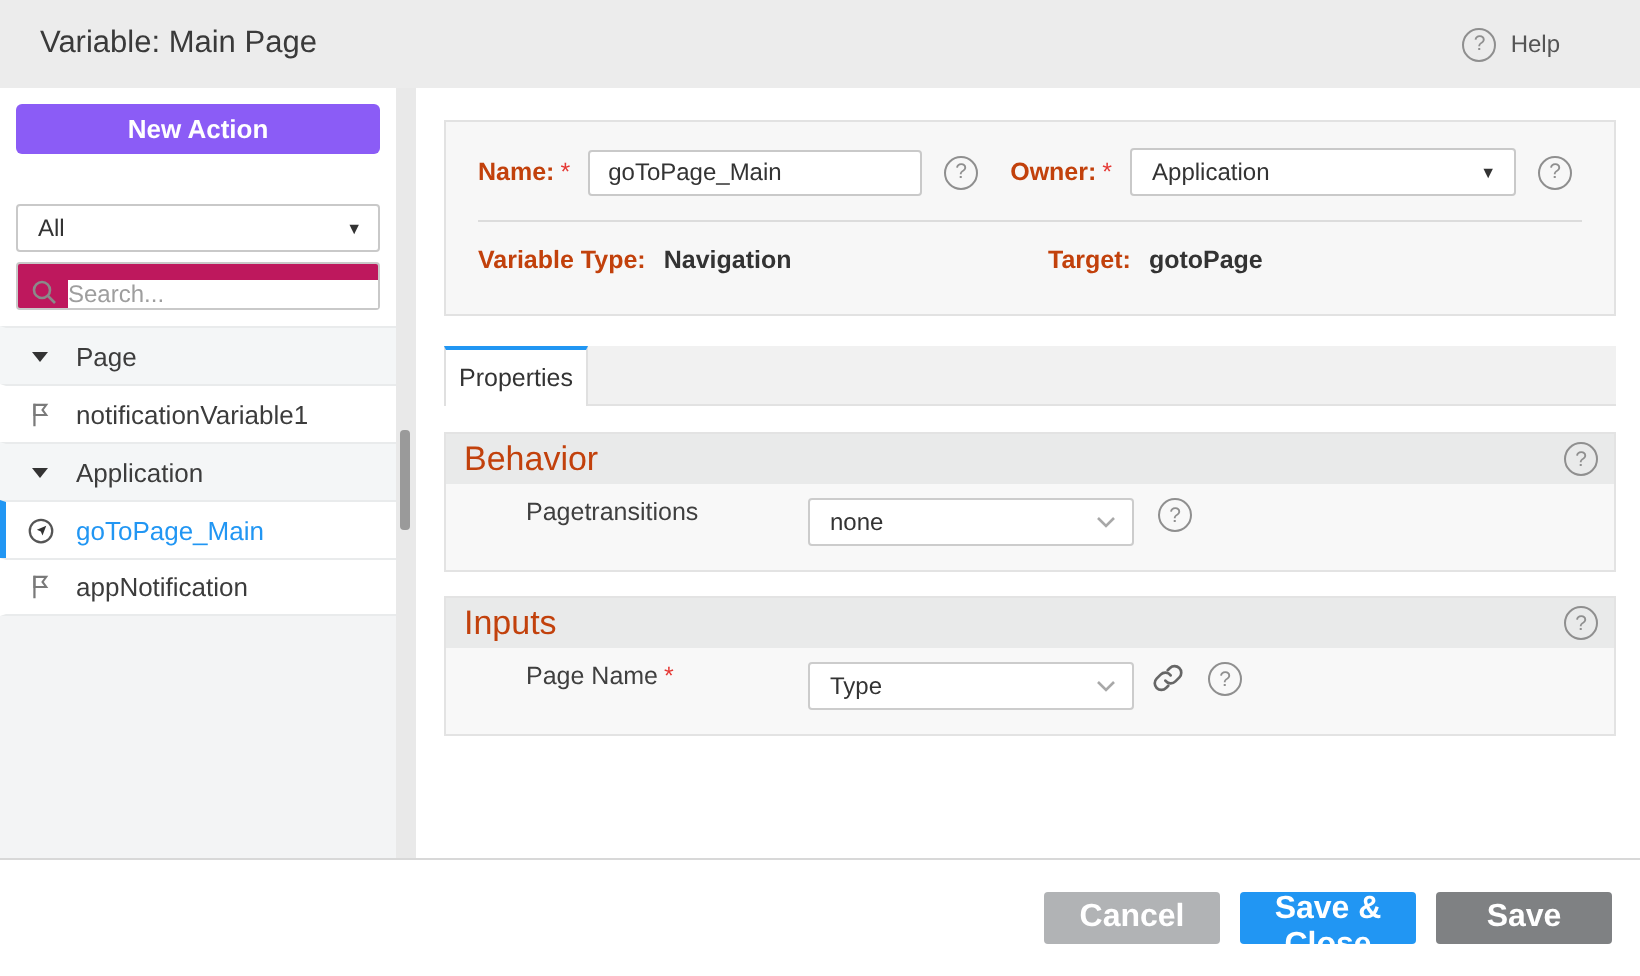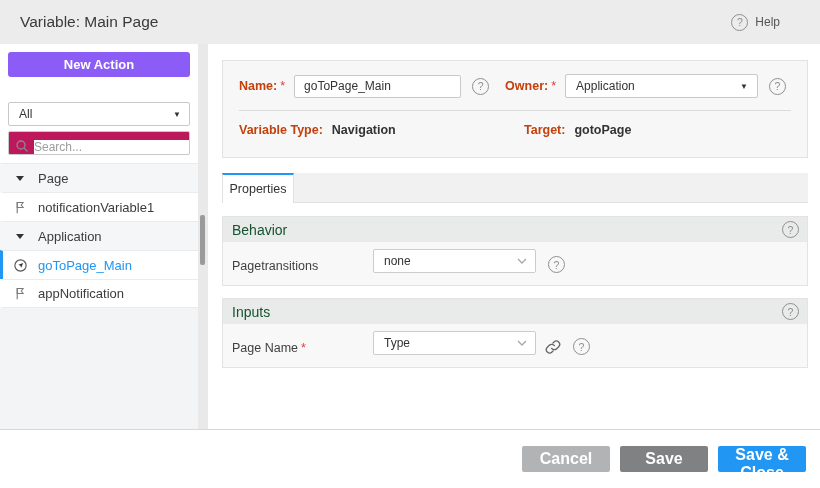--- a/index.html
+++ b/index.html
@@ -80,23 +80,23 @@
   .tab { width:72px; background:#fff; border-top:2px solid #2196f3; border-left:1px solid #e0e0e0;
          border-right:1px solid #e0e0e0; margin-bottom:-1px; display:flex; align-items:center;
          justify-content:center; font-size:12.5px; color:#333; cursor:pointer; }
 
   
   .section { border:1px solid #e3e3e3; }
   .sec-behavior { margin-top:13px; }
   .sec-inputs { margin-top:12px; }
   .sec-hd { height:25px; background:#e9eaea; display:flex; align-items:center;
             justify-content:space-between; padding:0 8px 0 9px; }
-  .sec-title { font-size:14px; color:#14532d; }
+  .sec-title { font-size:17px; color:#c2410c; }
   .sec-bd { background:#f8f8f8; padding:7px 9px 12px; }
-  .prow { display:flex; align-items:flex-end; }
+  .prow { display:flex; align-items:flex-start;margin-left:31px; }
   .plabel { width:141px; font-size:12.5px; color:#3f3f3f; display:flex; }
   .psel { width:163px; height:24px; background:#fff; border:1px solid #ccc; border-radius:2px;
           display:flex; align-items:center; justify-content:space-between;
           padding:0 8px 0 10px; font-size:12px; color:#333; cursor:pointer; }
   .prow .qmark { margin-left:12px; }
   .link-btn { margin-left:9px; display:inline-flex; cursor:pointer; }
 
   
   .ftr { flex:1; background:#fff; display:flex; align-items:center; justify-content:flex-end;
          padding-right:14px; gap:10px; }
@@ -271,17 +271,17 @@
             <span class="qmark">?</span>
           </div>
         </div>
       </div>
 
     </div>
   </div>
 
   <div class="ftr">
     <button class="fbtn cancel">Cancel</button>
+    <button class="fbtn saveclose">Save &amp; Close</button>
     <button class="fbtn save">Save</button>
-    <button class="fbtn saveclose">Save &amp; Close</button>
   </div>
 
 </div>
 
 </body></html>

